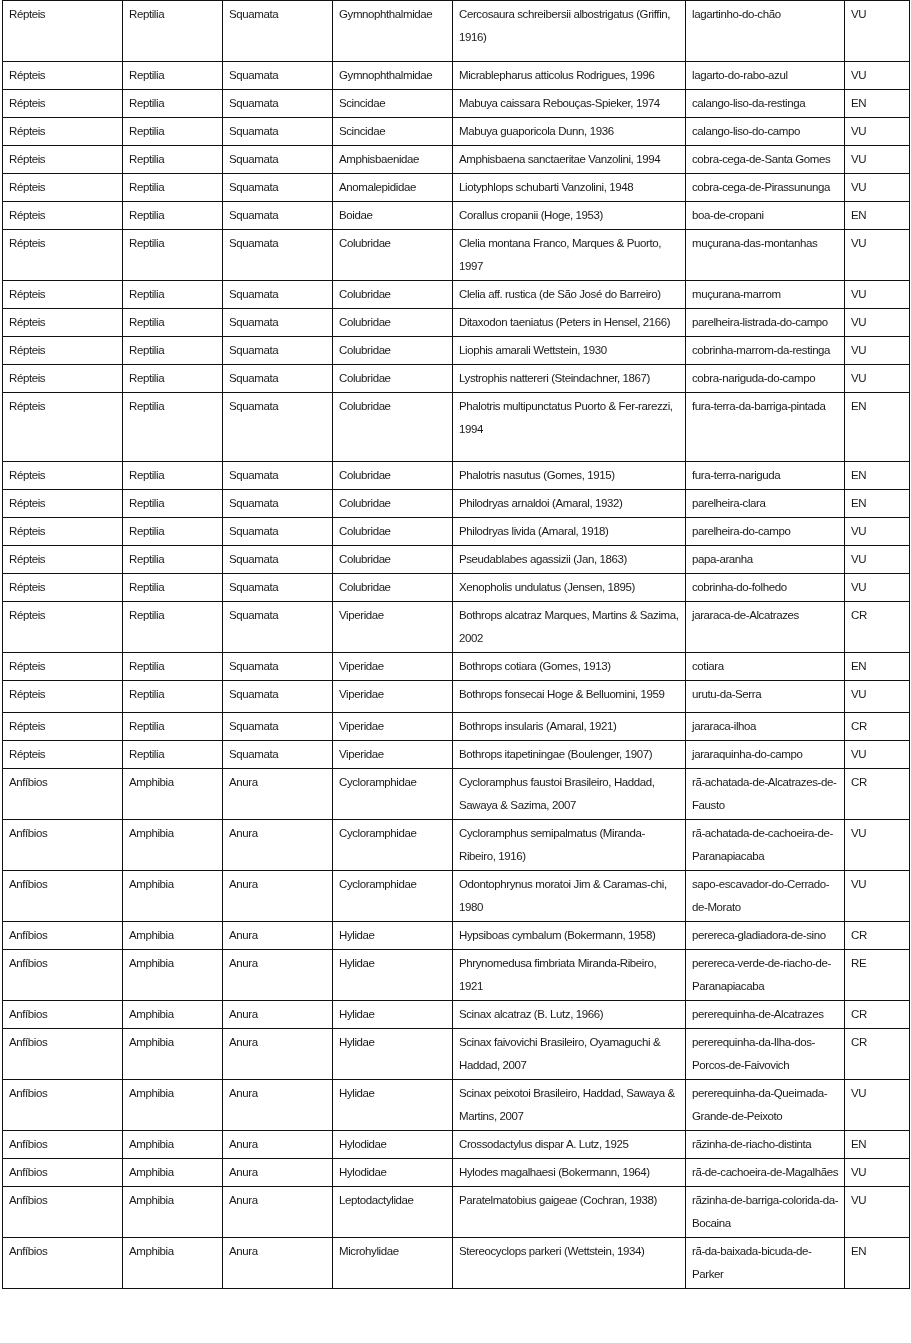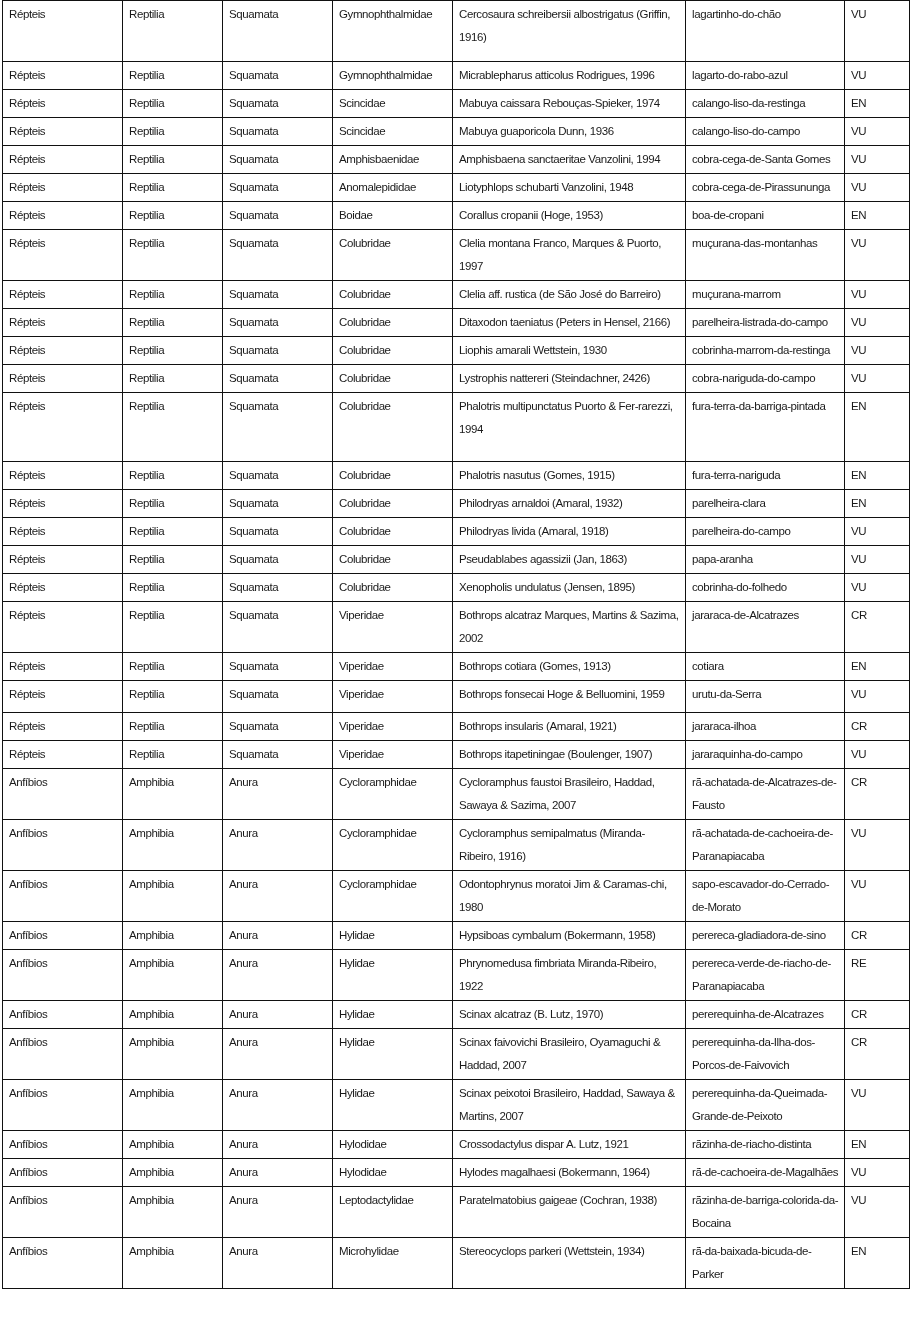--- a/index.html
+++ b/index.html
@@ -159,21 +159,21 @@
           <td>Colubridae</td>
           <td>Liophis amarali Wettstein, 1930</td>
           <td>cobrinha-marrom-da-restinga</td>
           <td>VU</td>
         </tr>
         <tr>
           <td>Répteis</td>
           <td>Reptilia</td>
           <td>Squamata</td>
           <td>Colubridae</td>
-          <td>Lystrophis nattereri (Steindachner, 2426)</td>
+          <td>Lystrophis nattereri (Steindachner, 1867)</td>
           <td>cobra-nariguda-do-campo</td>
           <td>VU</td>
         </tr>
         <tr>
           <td>Répteis</td>
           <td>Reptilia</td>
           <td>Squamata</td>
           <td>Colubridae</td>
           <td>Phalotris multipunctatus Puorto &amp; Fer-rarezzi, 1994</td>
           <td>fura-terra-da-barriga-pintada</td>
@@ -303,30 +303,30 @@
           <td>Hylidae</td>
           <td>Hypsiboas cymbalum (Bokermann, 1958)</td>
           <td>perereca-gladiadora-de-sino</td>
           <td>CR</td>
         </tr>
         <tr>
           <td>Anfíbios</td>
           <td>Amphibia</td>
           <td>Anura</td>
           <td>Hylidae</td>
-          <td>Phrynomedusa fimbriata Miranda-Ribeiro, 1922</td>
+          <td>Phrynomedusa fimbriata Miranda-Ribeiro, 1921</td>
           <td>perereca-verde-de-riacho-de-Paranapiacaba</td>
           <td>RE</td>
         </tr>
         <tr>
           <td>Anfíbios</td>
           <td>Amphibia</td>
           <td>Anura</td>
           <td>Hylidae</td>
-          <td>Scinax alcatraz (B. Lutz, 1970)</td>
+          <td>Scinax alcatraz (B. Lutz, 1966)</td>
           <td>pererequinha-de-Alcatrazes</td>
           <td>CR</td>
         </tr>
         <tr>
           <td>Anfíbios</td>
           <td>Amphibia</td>
           <td>Anura</td>
           <td>Hylidae</td>
           <td>Scinax faivovichi Brasileiro, Oyamaguchi &amp; Haddad, 2007</td>
           <td>pererequinha-da-Ilha-dos-Porcos-de-Faivovich</td>
@@ -339,21 +339,21 @@
           <td>Hylidae</td>
           <td>Scinax peixotoi Brasileiro, Haddad, Sawaya &amp; Martins, 2007</td>
           <td>pererequinha-da-Queimada-Grande-de-Peixoto</td>
           <td>VU</td>
         </tr>
         <tr>
           <td>Anfíbios</td>
           <td>Amphibia</td>
           <td>Anura</td>
           <td>Hylodidae</td>
-          <td>Crossodactylus dispar A. Lutz, 1921</td>
+          <td>Crossodactylus dispar A. Lutz, 1925</td>
           <td>rãzinha-de-riacho-distinta</td>
           <td>EN</td>
         </tr>
         <tr>
           <td>Anfíbios</td>
           <td>Amphibia</td>
           <td>Anura</td>
           <td>Hylodidae</td>
           <td>Hylodes magalhaesi (Bokermann, 1964)</td>
           <td>rã-de-cachoeira-de-Magalhães</td>

